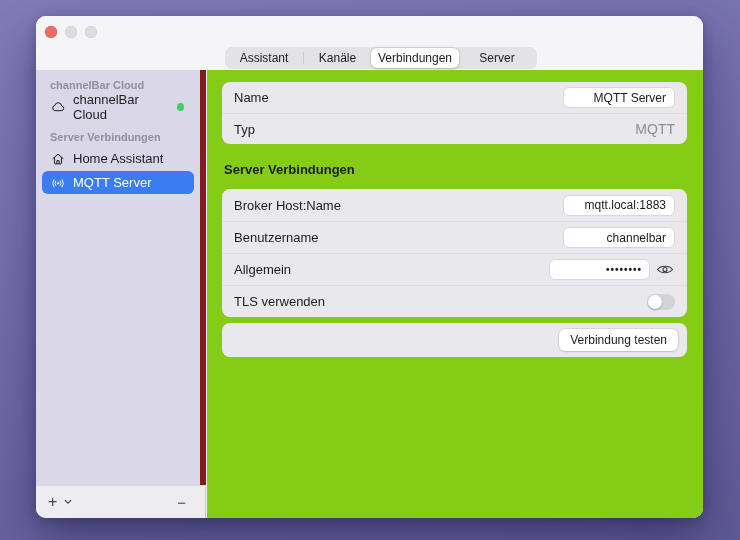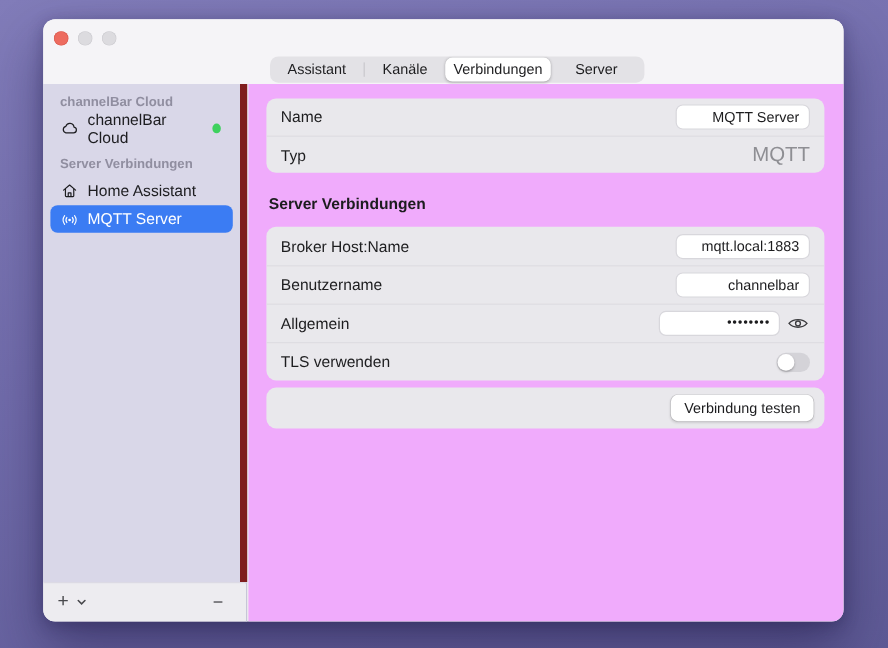--- a/index.html
+++ b/index.html
@@ -39,27 +39,27 @@
   .sb-item.selected { background:#3b7cf3; color:#fff; }
   .sb-item svg { width:16px; height:16px; flex:none; }
   .dot { width:8px; height:8px; border-radius:50%; background:#3ed15e; margin-left:auto; margin-right:2px; }
   .sb-footer { position:absolute; left:0; bottom:0; width:170px; height:33px;
                background:#edecf0; border-right:1px solid #c7c5d7; border-top:1px solid #dcdae4;
                display:flex; align-items:center; padding:0 12px; color:#48484c; }
   .plus { font-size:16px; line-height:1; cursor:default; }
   .chev { margin-left:7px; display:flex; align-items:center; cursor:default; }
   .minus { margin-left:auto; margin-right:7px; font-size:15px; line-height:1; cursor:default; }
   
-  .content { position:absolute; left:171px; top:54px; right:0; bottom:0; background:#f0abfc; }
+  .content { position:absolute; left:171px; top:54px; right:0; bottom:0; background:#84cc16; }
   .group { margin:12px 16px 0 15px; background:#e9e8ec; border-radius:8px; overflow:hidden; }
   .row { display:flex; align-items:center; justify-content:space-between; height:31px; padding:0 12px; }
   .group.g2 .row { height:32px; }
   .row + .row { border-top:1px solid #dedde2;gap:17px; }
   .lbl { font-size:13px; color:#1d1d1f; }
-  .val-static { font-size:17px; color:#8e8e93; }
+  .val-static { font-size:14px; color:#8e8e93; }
   .field { height:21px; width:112px; border:1px solid #d8d7dc; border-radius:6px; background:#fff;
            font-family:"Liberation Sans",sans-serif; font-size:12px; text-align:right;
            padding:0 8px; color:#1c1c1e; }
   .field.pw { width:101px; font-size:10px; font-weight:700; letter-spacing:1px; padding:0 7px; }
   .pw-wrap { display:flex; align-items:center; gap:5px; }
   .eye-btn { width:20px; height:16px; border:none; background:transparent; padding:0;
              display:flex; align-items:center; justify-content:center; color:#3c3c3f; cursor:default; }
   .toggle { width:28px; height:16px; border-radius:8px; background:#d4d3d8; position:relative; cursor:default; }
   .knob { position:absolute; left:1px; top:1px; width:14px; height:14px; border-radius:50%;
           background:#fff; box-shadow:0 1px 2px rgba(0,0,0,.28); }

